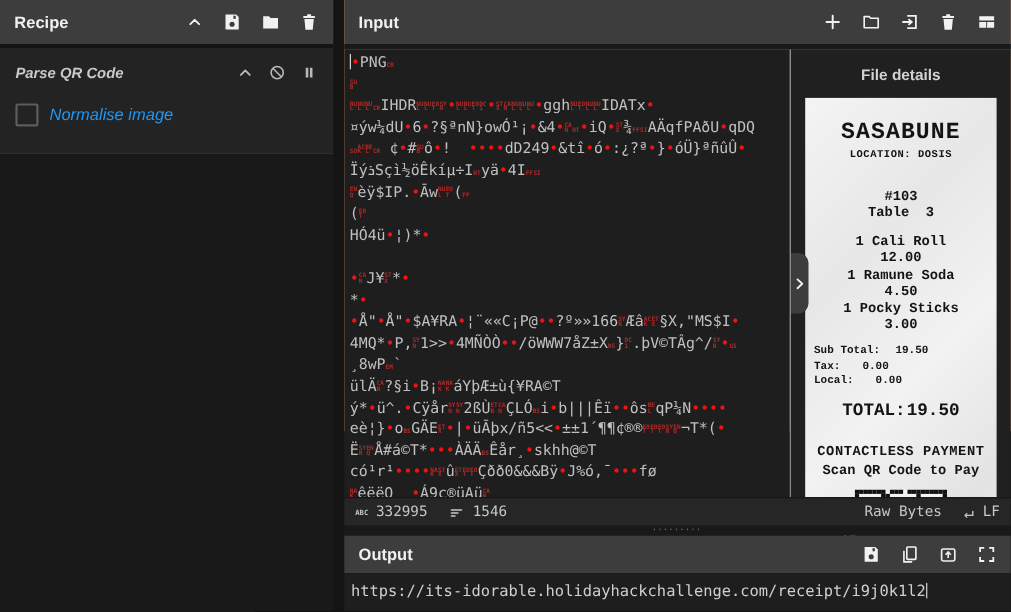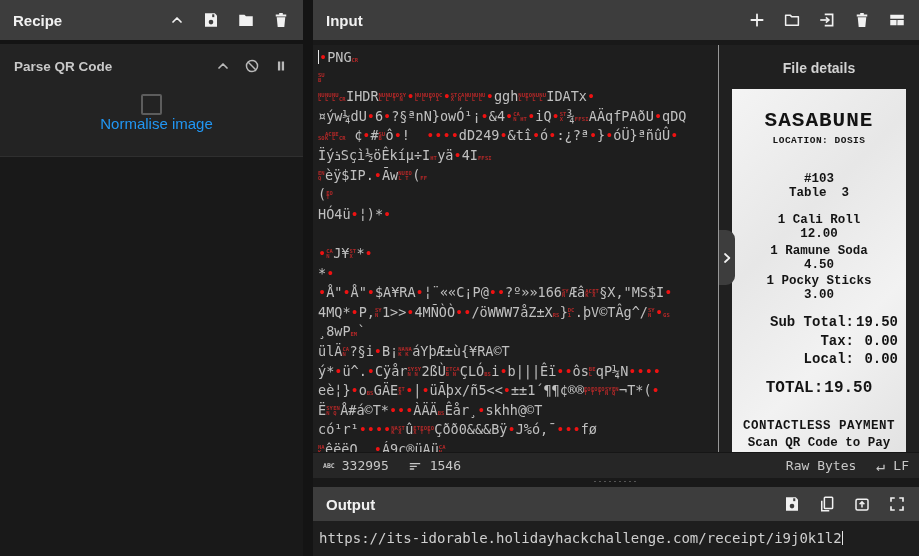--- a/index.html
+++ b/index.html
@@ -7,25 +7,25 @@
        font-family:"Liberation Sans", sans-serif; -webkit-font-smoothing:antialiased;}
   .hdr{background:#3d3d3d;display:flex;align-items:center;padding:0 13px;color:#f1f1f1;}
   .hdr .title{font-weight:bold;font-size:15px;flex:1;}
   .icons{display:flex;align-items:center;gap:17px;}
   .ic{width:18px;height:18px;display:block;color:#f1f1f1;}
   .ic.sm{width:16px;height:16px;}
   .op-ic{color:#b9b9b9;}
   
   .left{position:absolute;left:0;top:0;width:303px;height:556px;background:#191919;}
   .left .hdr{height:40px;border-bottom:4px solid #141414;}
-  .op-block{background:#232323;border-bottom:1px solid #2f2f2f;padding-bottom:14px;}
+  .op-block{background:#232323;border-bottom:1px solid #2f2f2f;padding-bottom:14px;font-style:italic;}
   .op-title-row{height:44px;display:flex;align-items:center;padding:0 14px;}
   .op-title{flex:1;font-weight:bold;font-size:13.5px;color:#c9c9c9;}
   .op-title-row .icons{gap:13px;}
-  .op-arg-row{display:flex;align-items:center;padding:6px 2px 10px;flex-direction:column;}
+  .op-arg-row{display:flex;align-items:center;padding:6px 14px 10px;}
   .checkbox{width:17px;height:17px;border:2px solid #5d5d5d;border-radius:2px;background:transparent;flex:0 0 auto;}
   .arg-label{margin-left:10px;color:#2196f3;font-size:15px;}
   
   .right{position:absolute;left:313px;top:0;width:606px;height:392px;background:#fdba74;}
   .input-hdr{height:40px;border-bottom:5px solid #191919;}
   .input-body{position:absolute;top:45px;left:0;width:606px;height:407px;display:flex;}
   .input-text{flex:1;background:#1e1e1e;overflow:hidden;padding:3px 0 0 5px;
       font-family:"DejaVu Sans Mono", monospace;font-size:13.5px;line-height:19.6px;
       color:#c0c0c0;white-space:pre;}
   .iline{height:19.6px;}
@@ -41,21 +41,21 @@
   .receipt{width:158px;margin:0 auto;background:#eeeeee;color:#141414;text-align:center;
       font-family:"Liberation Mono", monospace;padding:20px 8px 30px;
       background:linear-gradient(135deg,#f4f4f4 0%,#e7e7e7 30%,#f2f2f2 55%,#e3e3e3 80%,#efefef 100%);}
   .r-name{font-size:21px;font-weight:bold;letter-spacing:1px;}
   .r-loc{font-size:9.5px;font-weight:bold;margin-top:3px;letter-spacing:.5px;}
   .r-row{display:flex;justify-content:space-between;font-size:12.5px;font-weight:bold;white-space:pre;flex-direction:column;}
   .r-order{margin-top:26px;}
   .r-items{margin-top:13px;}
   .r-items .r-row{margin-top:2.5px;}
   .r-totals{margin-top:12px;}
-  .r-trow{display:flex;justify-content:flex-end;font-size:14px;font-weight:bold;margin-top:2.5px;white-space:pre;}
+  .r-trow{display:flex;font-size:10px;font-weight:bold;margin-top:2.5px;white-space:pre;}
   .r-trow .val{min-width:44px;text-align:right;}
   .r-total{display:flex;justify-content:center;gap:1px;font-size:16px;font-weight:bold;margin-top:12px;}
   .r-foot1{margin-top:22px;font-size:12.5px;font-weight:bold;letter-spacing:.5px;}
   .r-foot2{margin-top:3px;font-size:12.5px;font-weight:bold;}
   .r-qr{margin:10px auto 0;width:84px;height:84px;}
   
   .status{position:absolute;top:452px;left:0;width:606px;height:26px;background:#262626;
       border-top:1px solid #161616;display:flex;align-items:center;padding:0 10px;box-sizing:border-box;
       color:#c7c7c7;font-family:"DejaVu Sans Mono", monospace;font-size:13px;gap:8px;}
   .abc{font-size:6.5px;font-weight:bold;letter-spacing:0;color:#c7c7c7;}

